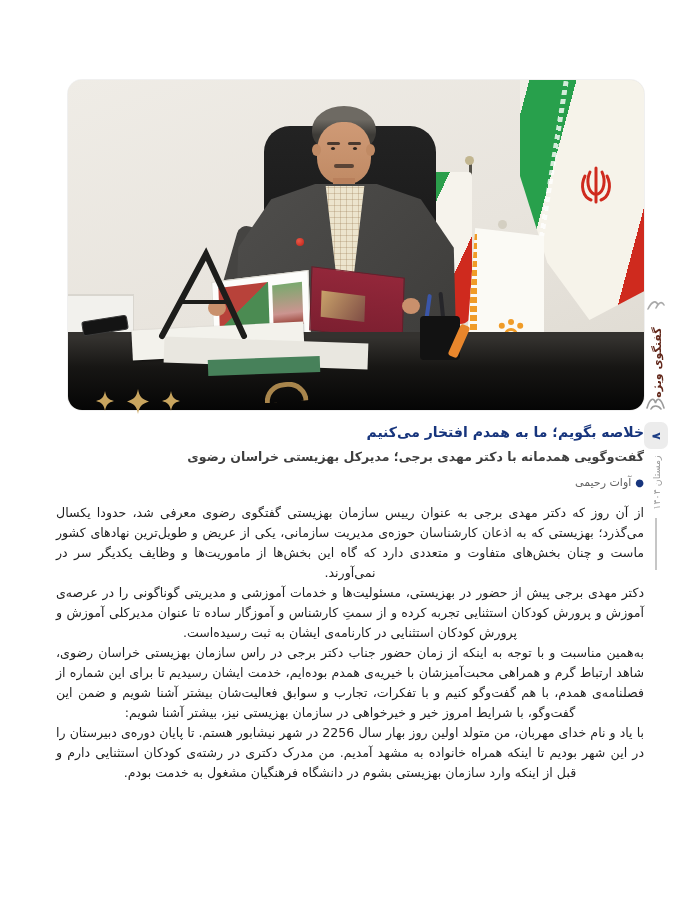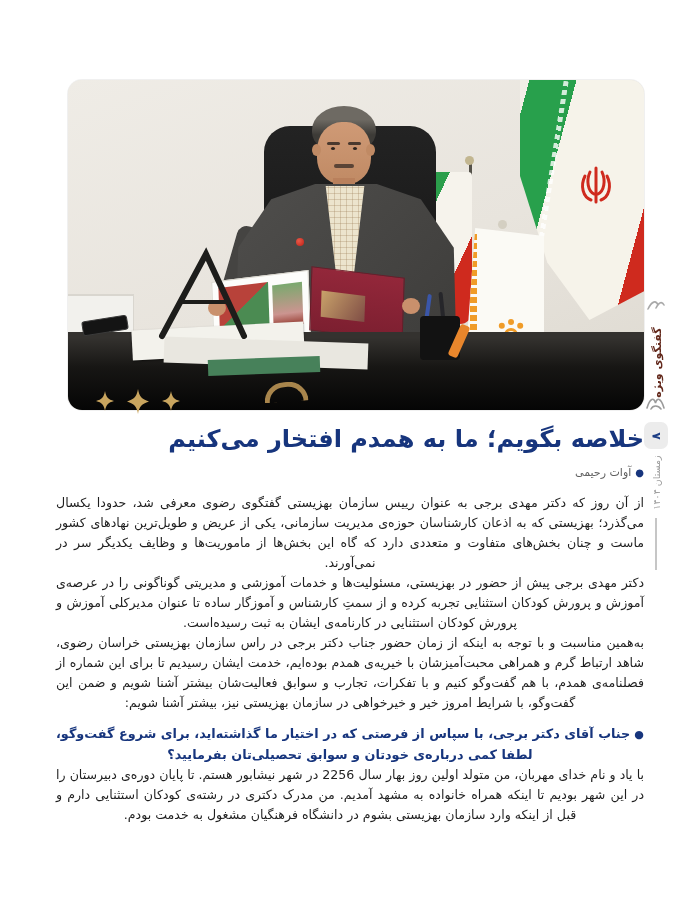--- a/index.html
+++ b/index.html
@@ -91,21 +91,21 @@
   .pen-black{left:372px;top:212px;width:4px;height:30px;background:#26262a;transform:rotate(-6deg);border-radius:2px;}
   .highlighter{left:386px;top:244px;width:10px;height:34px;background:#e8862c;border-radius:3px;transform:rotate(24deg);}
   .handle-gold{left:196px;top:302px;width:44px;height:20px;border:5px solid #a8854c;border-bottom:none;
     border-radius:22px 22px 0 0;transform:rotate(-4deg);background:transparent;}
 
   
   .sparkles{position:absolute;left:92px;top:388px;width:92px;height:36px;}
 
   
   .content{position:absolute;left:56px;top:424px;width:588px;direction:rtl;text-align:right;color:#1f1f1f;}
-  .title{margin:0 0 7px 0;font-size:24px;line-height:1.25;font-weight:bold;color:#17357d;letter-spacing:-.2px;}
+  .title{margin:0 0 7px 0;font-size:14px;line-height:1.25;font-weight:bold;color:#17357d;letter-spacing:-.2px;}
   .subtitle{margin:0 0 6px 0;font-size:12.5px;font-weight:bold;color:#3f3f3f;}
   .byline{margin:12px 0 14px 0;font-size:11px;color:#5f5f5f;}
   .byline .dot{color:#17357d;font-size:10px;margin-left:4px;}
   .content p.body{margin:0;font-size:12.6px;line-height:20px;text-align:justify;text-align-last:center;-moz-text-align-last:center;}
   .content p.q{margin:11px 0 0 0;font-size:12.8px;line-height:20px;font-weight:bold;color:#17357d;
     text-align:justify;text-align-last:center;-moz-text-align-last:center;}
   .content p.q .dot{font-size:11px;margin-left:4px;}
 
   
   .v-box{position:absolute;display:flex;align-items:center;justify-content:center;}
@@ -208,27 +208,27 @@
 <svg class="sparkles" data-interactable="false" viewBox="0 0 92 36">
   <g fill="#c9a55f">
     <path d="M13 3 C14.2 9.5 16 11.3 22 13 C16 14.7 14.2 16.5 13 23 C11.8 16.5 10 14.7 4 13 C10 11.3 11.8 9.5 13 3 Z"></path>
     <path d="M46 1 C47.5 9 49.5 11 57 13.5 C49.5 16 47.5 18 46 26 C44.5 18 42.5 16 35 13.5 C42.5 11 44.5 9 46 1 Z"></path>
     <path d="M79 3 C80.2 9.5 82 11.3 88 13 C82 14.7 80.2 16.5 79 23 C77.8 16.5 76 14.7 70 13 C76 11.3 77.8 9.5 79 3 Z"></path>
   </g>
 </svg>
 
 <div class="content" data-interactable="false">
   <h1 class="title" data-interactable="false">خلاصه بگویم؛ ما به همدم افتخار می‌کنیم</h1>
+  <div class="subtitle" data-interactable="false">گفت‌وگویی همدمانه با دکتر مهدی برجی؛ مدیرکل بهزیستی خراسان رضوی</div>
   <div class="byline" data-interactable="false"><span class="dot" data-interactable="false">●</span><span data-interactable="false">آوات رحیمی</span></div>
 
   <p class="body" data-interactable="false">از آن روز که دکتر مهدی برجی به عنوان رییس سازمان بهزیستی گفتگوی رضوی معرفی شد، حدودا یکسال می‌گذرد؛ بهزیستی که به اذعان کارشناسان حوزه‌ی مدیریت سازمانی، یکی از عریض و طویل‌ترین نهادهای کشور ماست و چنان بخش‌های متفاوت و متعددی دارد که گاه این بخش‌ها از ماموریت‌ها و وظایف یکدیگر سر در نمی‌آورند.</p>
   <p class="body" data-interactable="false">دکتر مهدی برجی پیش از حضور در بهزیستی، مسئولیت‌ها و خدمات آموزشی و مدیریتی گوناگونی را در عرصه‌ی آموزش و پرورش کودکان استثنایی تجربه کرده و از سمتِ کارشناس و آموزگار ساده تا عنوان مدیرکلی آموزش و پرورش کودکان استثنایی در کارنامه‌ی ایشان به ثبت رسیده‌است.</p>
   <p class="body" data-interactable="false">به‌همین مناسبت و با توجه به اینکه از زمان حضور جناب دکتر برجی در راس سازمان بهزیستی خراسان رضوی، شاهد ارتباط گرم و همراهی محبت‌آمیزشان با خیریه‌ی همدم بوده‌ایم، خدمت ایشان رسیدیم تا برای این شماره از فصلنامه‌ی همدم، با هم گفت‌وگو کنیم و با تفکرات، تجارب و سوابق فعالیت‌شان بیشتر آشنا شویم و ضمن این گفت‌وگو، با شرایط امروز خیر و خیرخواهی در سازمان بهزیستی نیز، بیشتر آشنا شویم:</p>
 
-  <p class="q" data-interactable="false"><span class="dot" data-interactable="false">●</span><span data-interactable="false">جناب آقای دکتر برجی، با سپاس از فرصتی که در اختیار ما گذاشته‌اید، برای شروع گفت‌وگو، لطفا کمی درباره‌ی خودتان و سوابق تحصیلی‌تان بفرمایید؟</span></p>
   <p class="body" data-interactable="false">با یاد و نام خدای مهربان، من متولد اولین روز بهار سال 2256 در شهر نیشابور هستم. تا پایان دوره‌ی دبیرستان را در این شهر بودیم تا اینکه همراه خانواده به مشهد آمدیم. من مدرک دکتری در رشته‌ی کودکان استثنایی دارم و قبل از اینکه وارد سازمان بهزیستی بشوم در دانشگاه فرهنگیان مشغول به خدمت بودم.</p>
 </div>
 
 <svg class="side-scribble" data-interactable="false" viewBox="0 0 20 16">
   <path d="M2 13 C6 5 10 4 12 9 M10 12 C13 6 16 5 18 9" stroke="#a9a9a9" stroke-width="1.6" fill="none" stroke-linecap="round"></path>
 </svg>
 <div class="v-box side-label" data-interactable="false" dir="rtl">
   <span data-interactable="false">گفتگوی ویژه</span>
 </div>
 <svg class="side-logo" data-interactable="false" viewBox="0 0 22 20">

